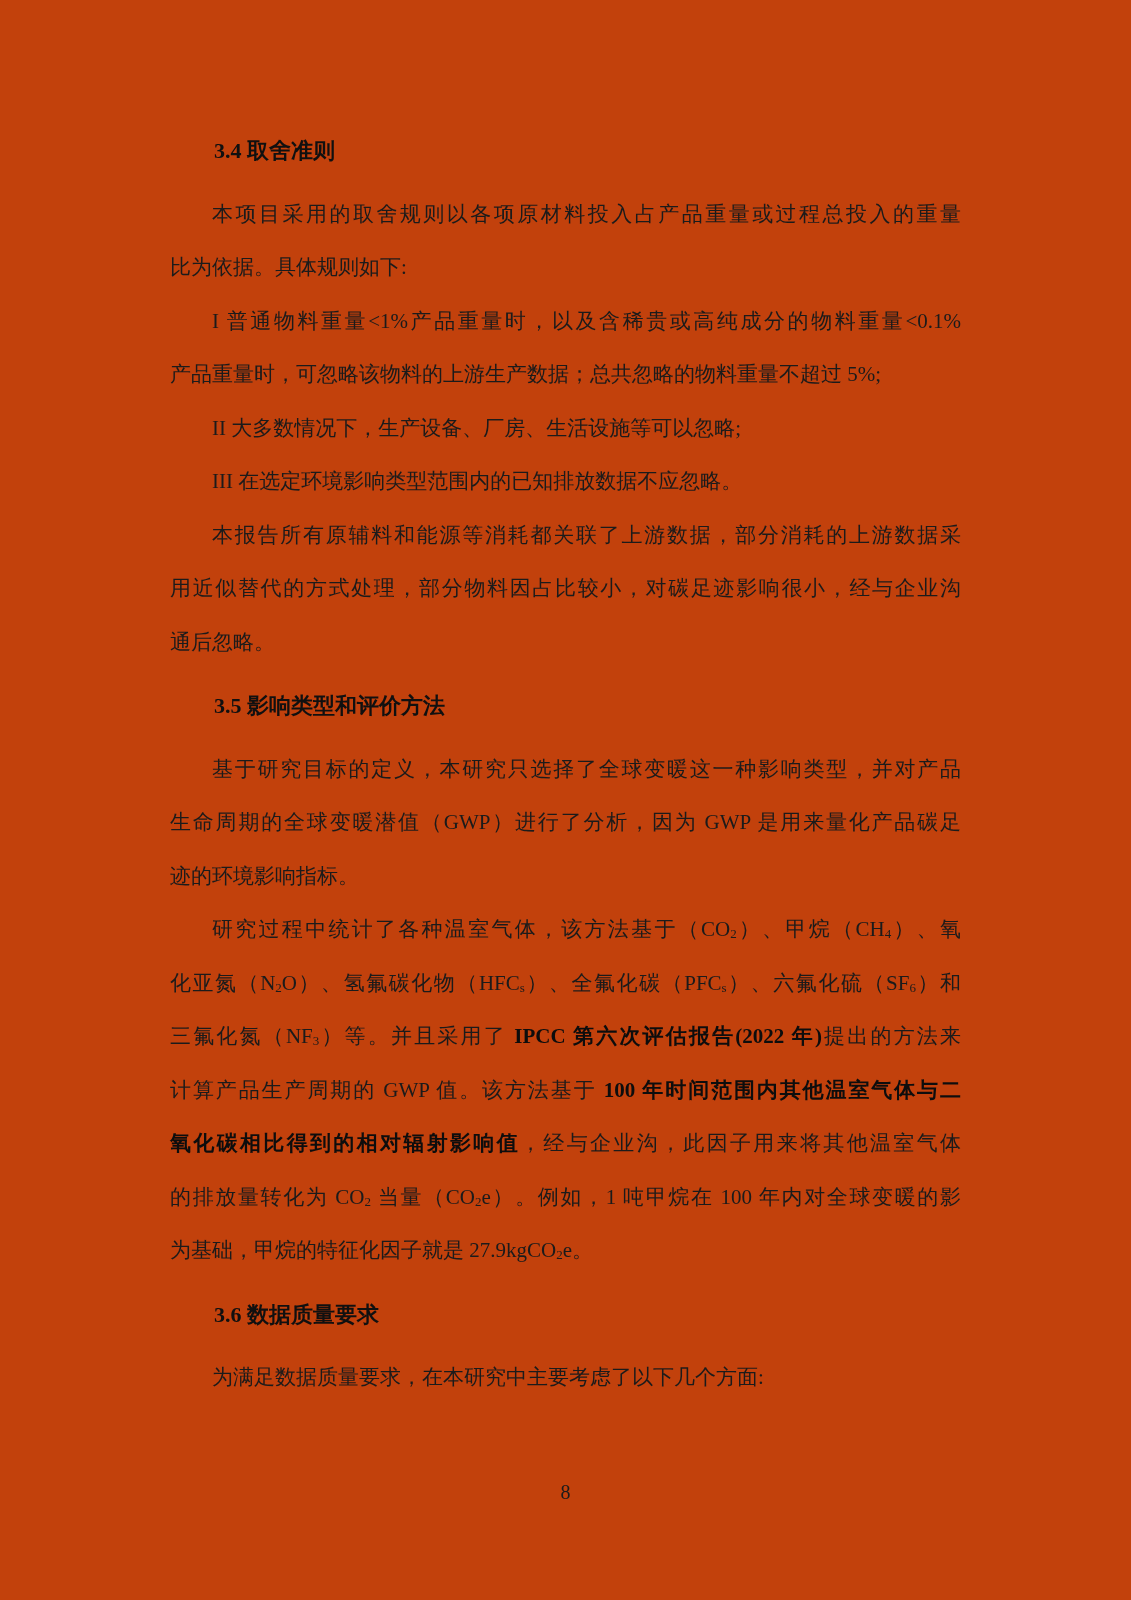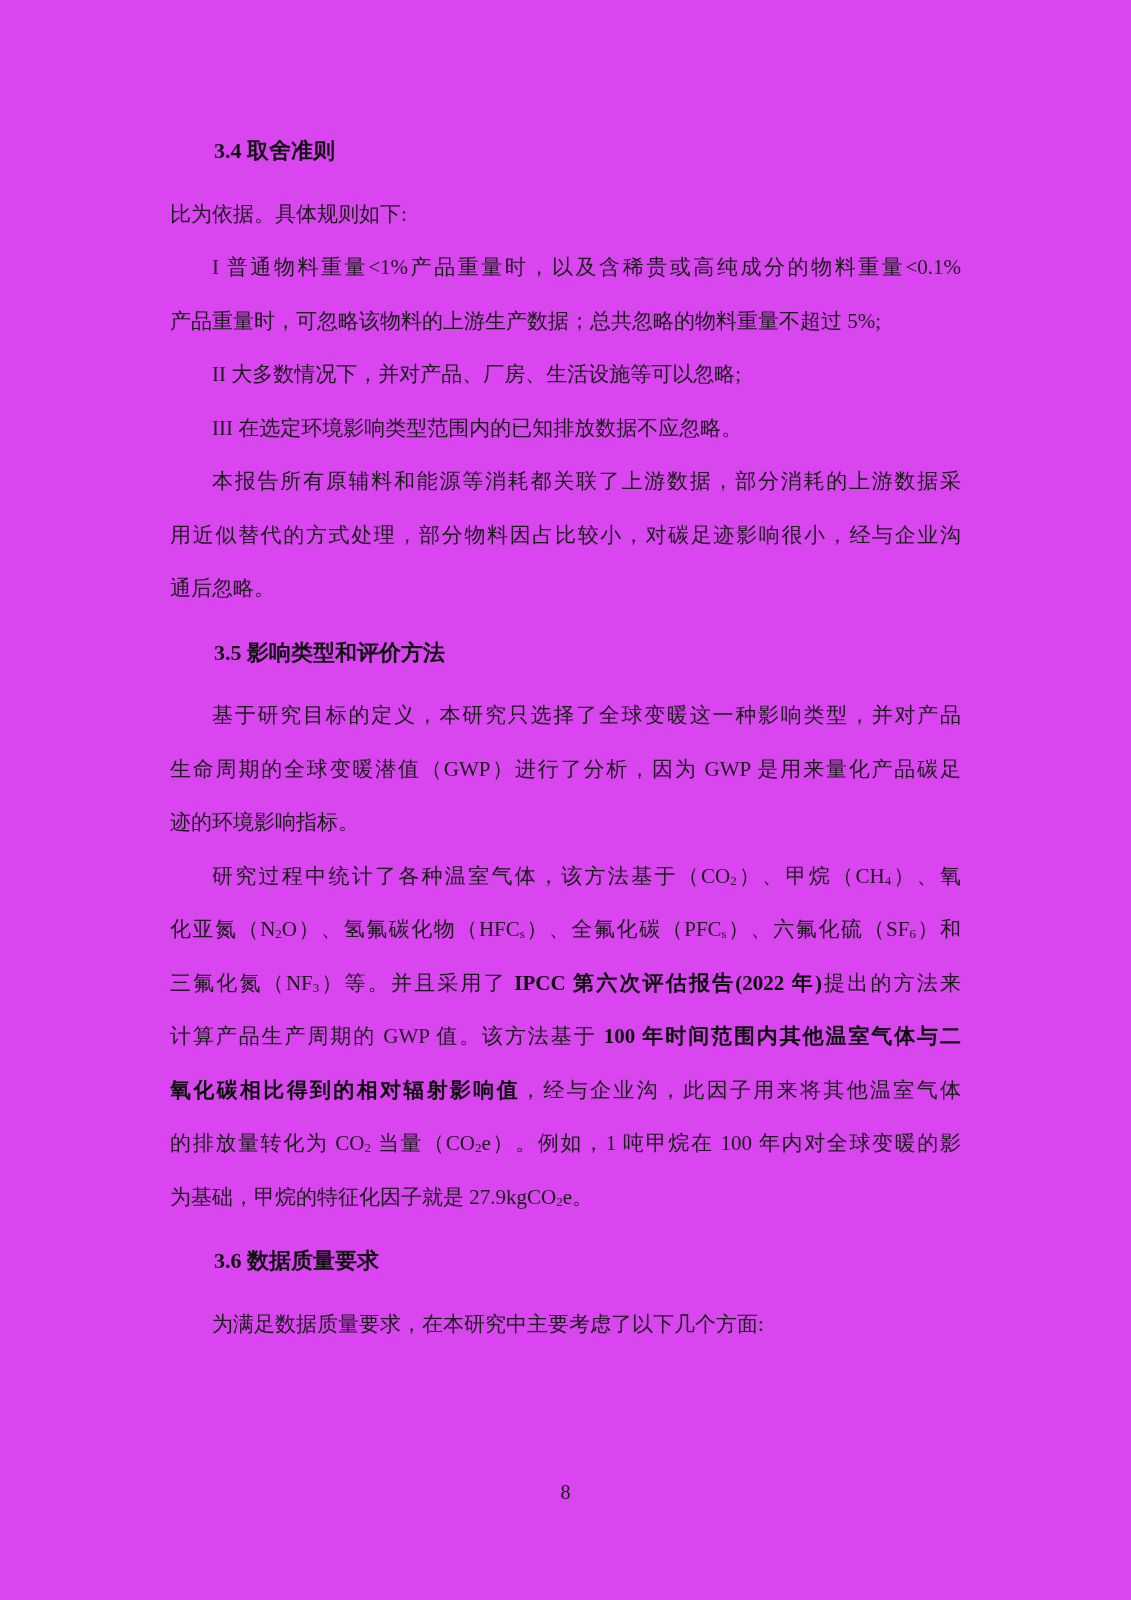--- a/index.html
+++ b/index.html
@@ -5,21 +5,21 @@
   html, body {
     margin: 0;
     padding: 0;
     background: #e9e9e9;
   }
   .page {
     position: relative;
     width: 1131px;
     height: 1600px;
     margin: 0 auto;
-    background: #d946ef;
+    background: #c2410c;
     color: #1b1b1b;
     font-family: "Liberation Serif", "DejaVu Serif", serif;
     font-size: 21px;
     overflow: hidden;
     box-sizing: border-box;
     padding-top: 124px;
   }
   .doc-body {
     margin: 0 170px;
     width: 791px;
@@ -67,28 +67,29 @@
 </style>
 </head>
 <body>
 
 <div class="page">
   <main class="doc-body">
       <div class="heading">
         <div class="line"><span>3.4 取舍准则</span></div>
       </div>
       <div class="para">
+        <div class="line justify indent"><span>本项目采用的取舍规则以各项原材料投入占产品重量或过程总投入的重量</span></div>
         <div class="line"><span>比为依据。具体规则如下:</span></div>
       </div>
       <div class="para">
         <div class="line justify indent"><span>I 普通物料重量&lt;1%产品重量时，以及含稀贵或高纯成分的物料重量&lt;0.1%</span></div>
         <div class="line"><span>产品重量时，可忽略该物料的上游生产数据；总共忽略的物料重量不超过 5%;</span></div>
       </div>
       <div class="para">
-        <div class="line indent"><span>II 大多数情况下，并对产品、厂房、生活设施等可以忽略;</span></div>
+        <div class="line indent"><span>II 大多数情况下，生产设备、厂房、生活设施等可以忽略;</span></div>
       </div>
       <div class="para">
         <div class="line indent"><span>III 在选定环境影响类型范围内的已知排放数据不应忽略。</span></div>
       </div>
       <div class="para">
         <div class="line justify indent"><span>本报告所有原辅料和能源等消耗都关联了上游数据，部分消耗的上游数据采</span></div>
         <div class="line justify"><span>用近似替代的方式处理，部分物料因占比较小，对碳足迹影响很小，经与企业沟</span></div>
         <div class="line"><span>通后忽略。</span></div>
       </div>
       <div class="heading">

